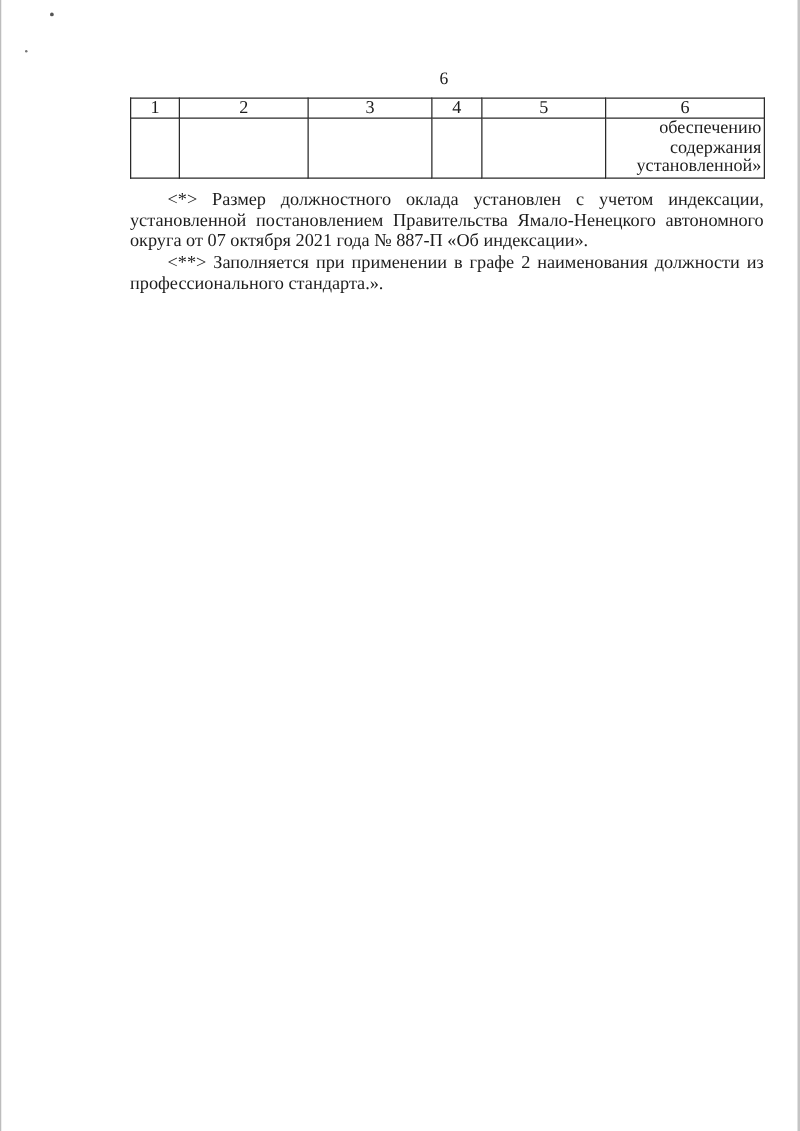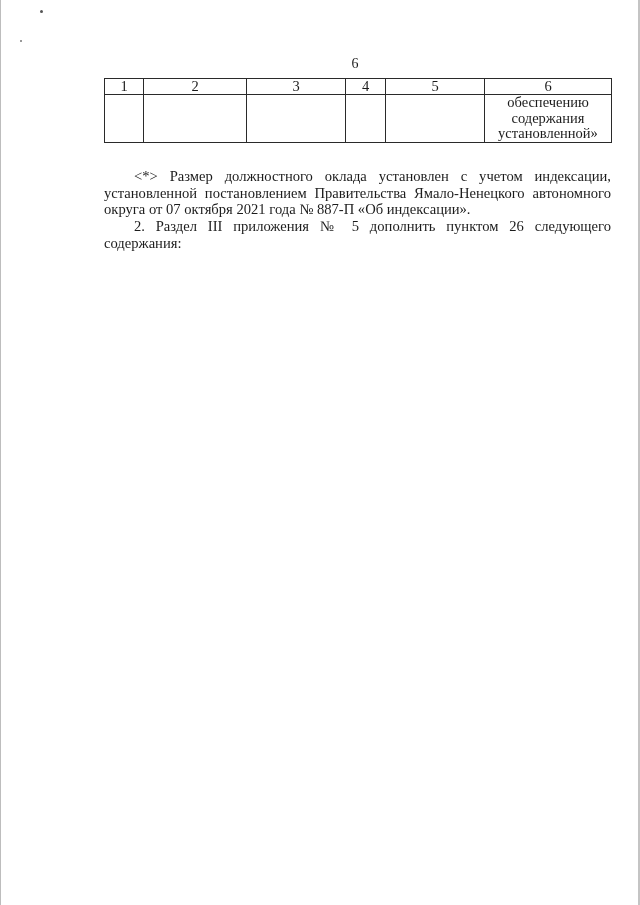--- a/index.html
+++ b/index.html
@@ -62,30 +62,30 @@
       vertical-align: top;
     }
     table.doc-table th {
       height: 15px;
       line-height: 15px;
       text-align: center;
     }
     table.doc-table td {
       height: 46px;
       line-height: 15.5px;
-      text-align: center;
+      text-align: right;
     }
     .cell-lines span {
       display: block;
     }
 
     .body-text {
       position: absolute;
       left: 104px;
-      top: 168px;
+      top: 152px;
       width: 507px;
       font-size: 14.6px;
       line-height: 16.7px;
       font-family: Liberation Serif, serif;
     }
     .body-text p {
       margin: 0;
       text-indent: 30px;
       text-align: justify;
       text-align-last: left;
@@ -131,14 +131,14 @@
         <span>обеспечению</span>
         <span>содержания</span>
         <span>установленной»</span>
       </td>
     </tr>
   </tbody>
 </table>
 
 <div class="body-text">
   <p>&lt;*&gt; Размер должностного оклада установлен с учетом индексации, установленной постановлением Правительства Ямало-Ненецкого автономного округа от 07 октября 2021 года № 887-П «Об индексации».</p>
-  <p>2. Раздел III приложения № 5 дополнить пунктом 26 следующего содержания:</p>
+  <p>&lt;**&gt; Заполняется при применении в графе 2 наименования должности из профессионального стандарта.».</p>
 </div>
 
 </body></html>

